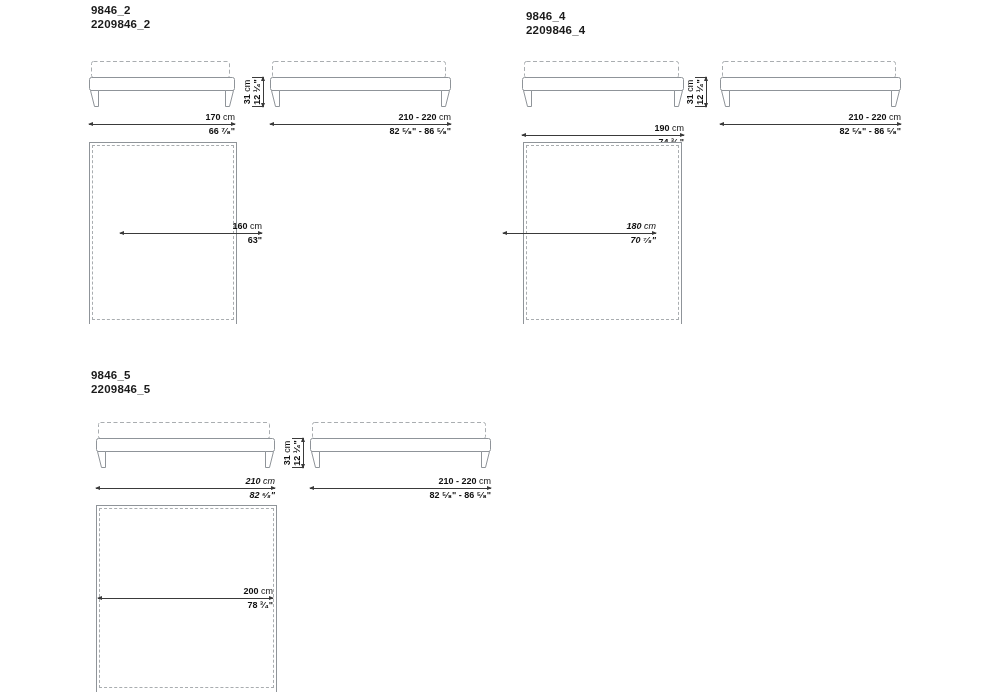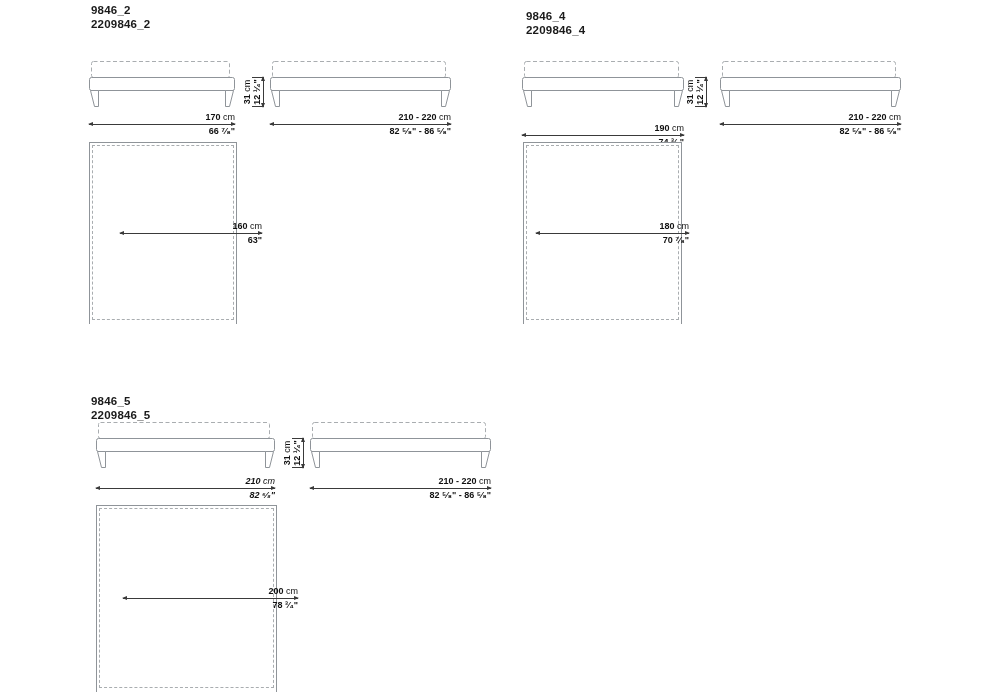--- a/index.html
+++ b/index.html
@@ -152,32 +152,32 @@
       <div class="dim-line">
           <i class="ah l"></i>
           <i class="ah r"></i>
         </div>
       <div class="dim-t">82 ⁵⁄₈" - 86 ⁵⁄₈"</div>
     </div>
 
     <div class="topview" style="left:523px;top:142px;width:157px;height:181px;">
       <div class="tv-inner"></div>
     </div>
-    <div class="dimh" style="left:536px;top:221px;width:153px;">
+    <div class="dimh" style="left:503px;top:221px;width:153px;font-style:italic;">
       <div class="dim-t"><span class="n">180</span><span class="u"> cm</span></div>
       <div class="dim-line">
           <i class="ah l"></i>
           <i class="ah r"></i>
         </div>
       <div class="dim-t">70 ⁷⁄₈"</div>
     </div>
   </section>
 
   <section>
-    <div class="title" style="left:91px;top:368px;margin-top:26px;">
+    <div class="title" style="left:91px;top:368px;">
       <div>9846_5</div>
       <div>2209846_5</div>
     </div>
 
     <svg class="bedview" style="left:96px;top:418px;" width="179" height="51" viewBox="0 0 179 51">
       <rect class="mattress" x="2.5" y="4.5" width="171" height="16" rx="2"></rect>
       <rect class="frame" x="0.5" y="20.5" width="178" height="13" rx="2"></rect>
       <path class="leg" d="M1.5,33.5 L9.5,33.5 L9.5,49.5 L5.5,49.5 Z"></path>
       <path class="leg" d="M169.5,33.5 L177.5,33.5 L173.5,49.5 L169.5,49.5 Z"></path>
     </svg>
@@ -214,21 +214,21 @@
       <div class="dim-line">
           <i class="ah l"></i>
           <i class="ah r"></i>
         </div>
       <div class="dim-t">82 ⁵⁄₈" - 86 ⁵⁄₈"</div>
     </div>
 
     <div class="topview" style="left:96px;top:505px;width:179px;height:186px;">
       <div class="tv-inner"></div>
     </div>
-    <div class="dimh" style="left:92px;top:586px;width:175px;padding-left:31px;">
+    <div class="dimh" style="left:98px;top:586px;width:175px;">
       <div class="dim-t"><span class="n">200</span><span class="u"> cm</span></div>
       <div class="dim-line">
           <i class="ah l"></i>
           <i class="ah r"></i>
         </div>
       <div class="dim-t">78 ³⁄₄"</div>
     </div>
   </section>
 
 </div>

